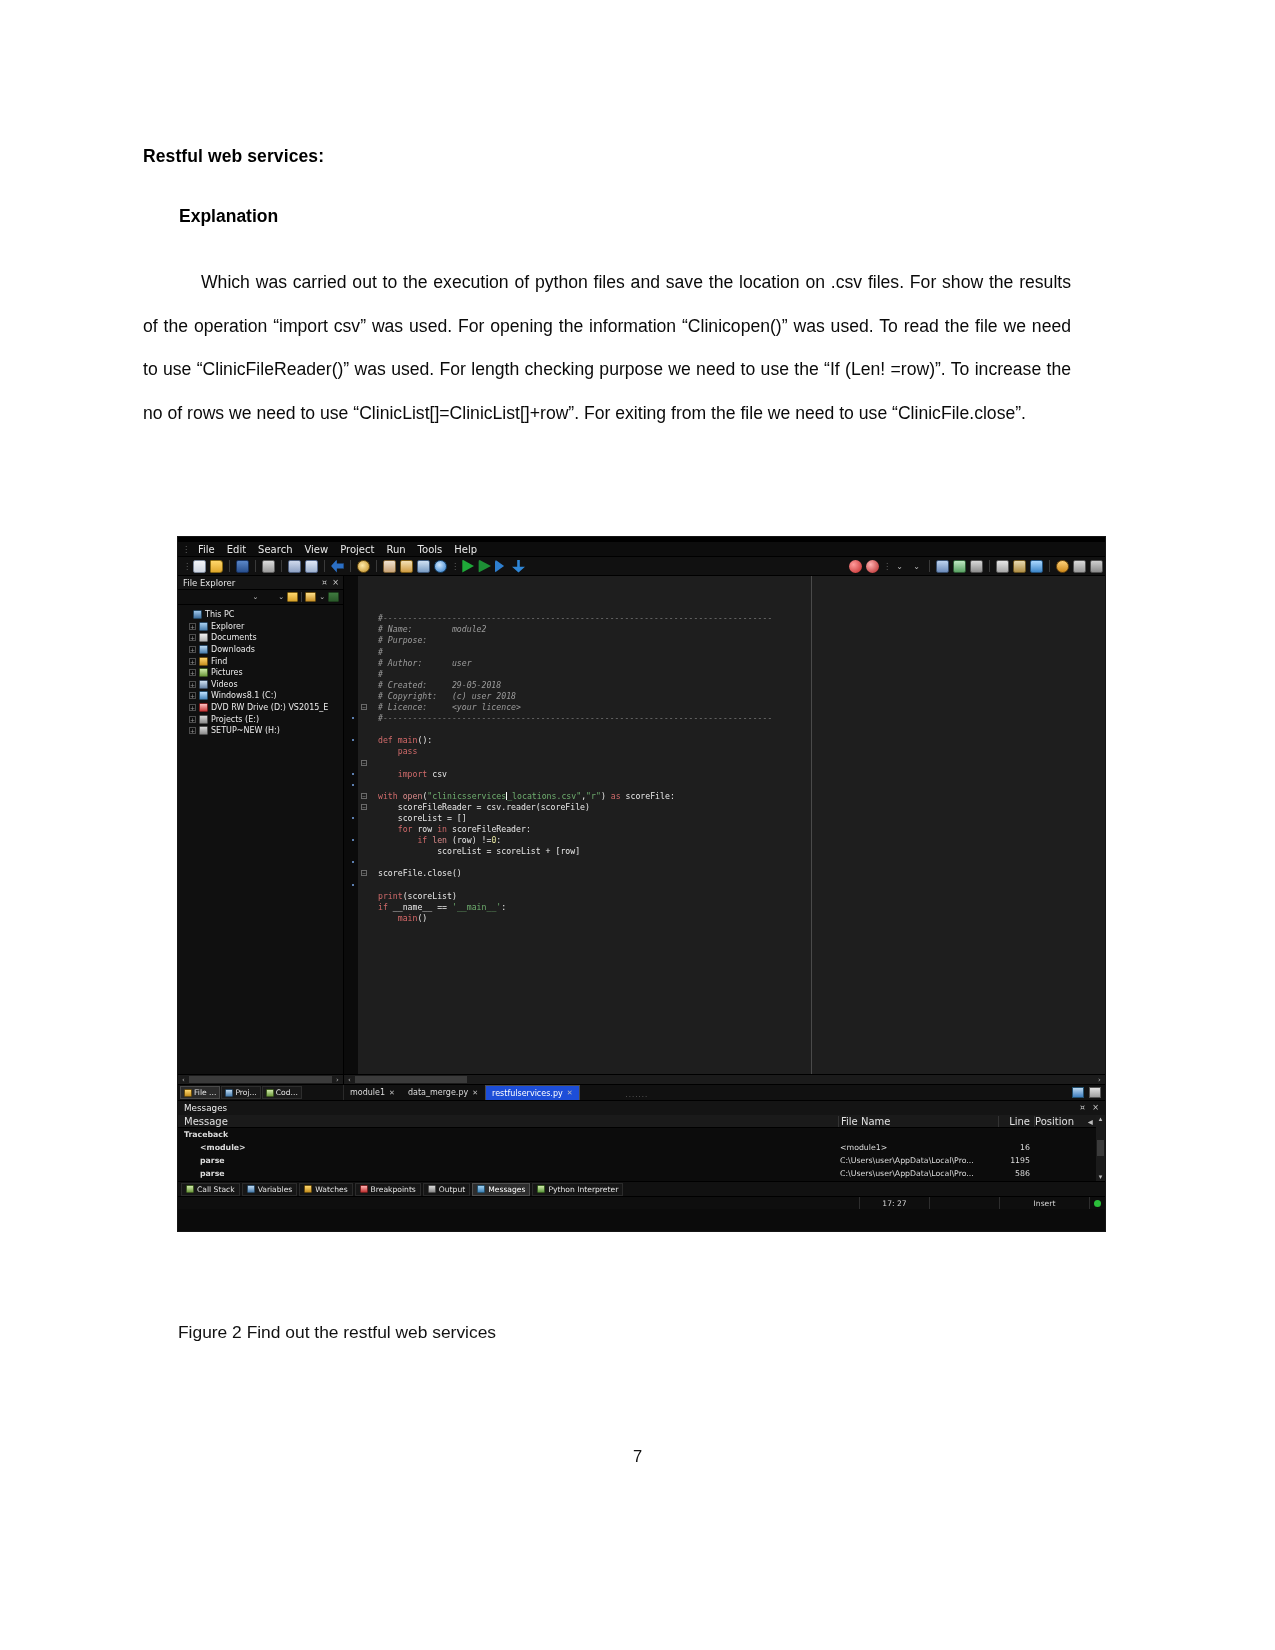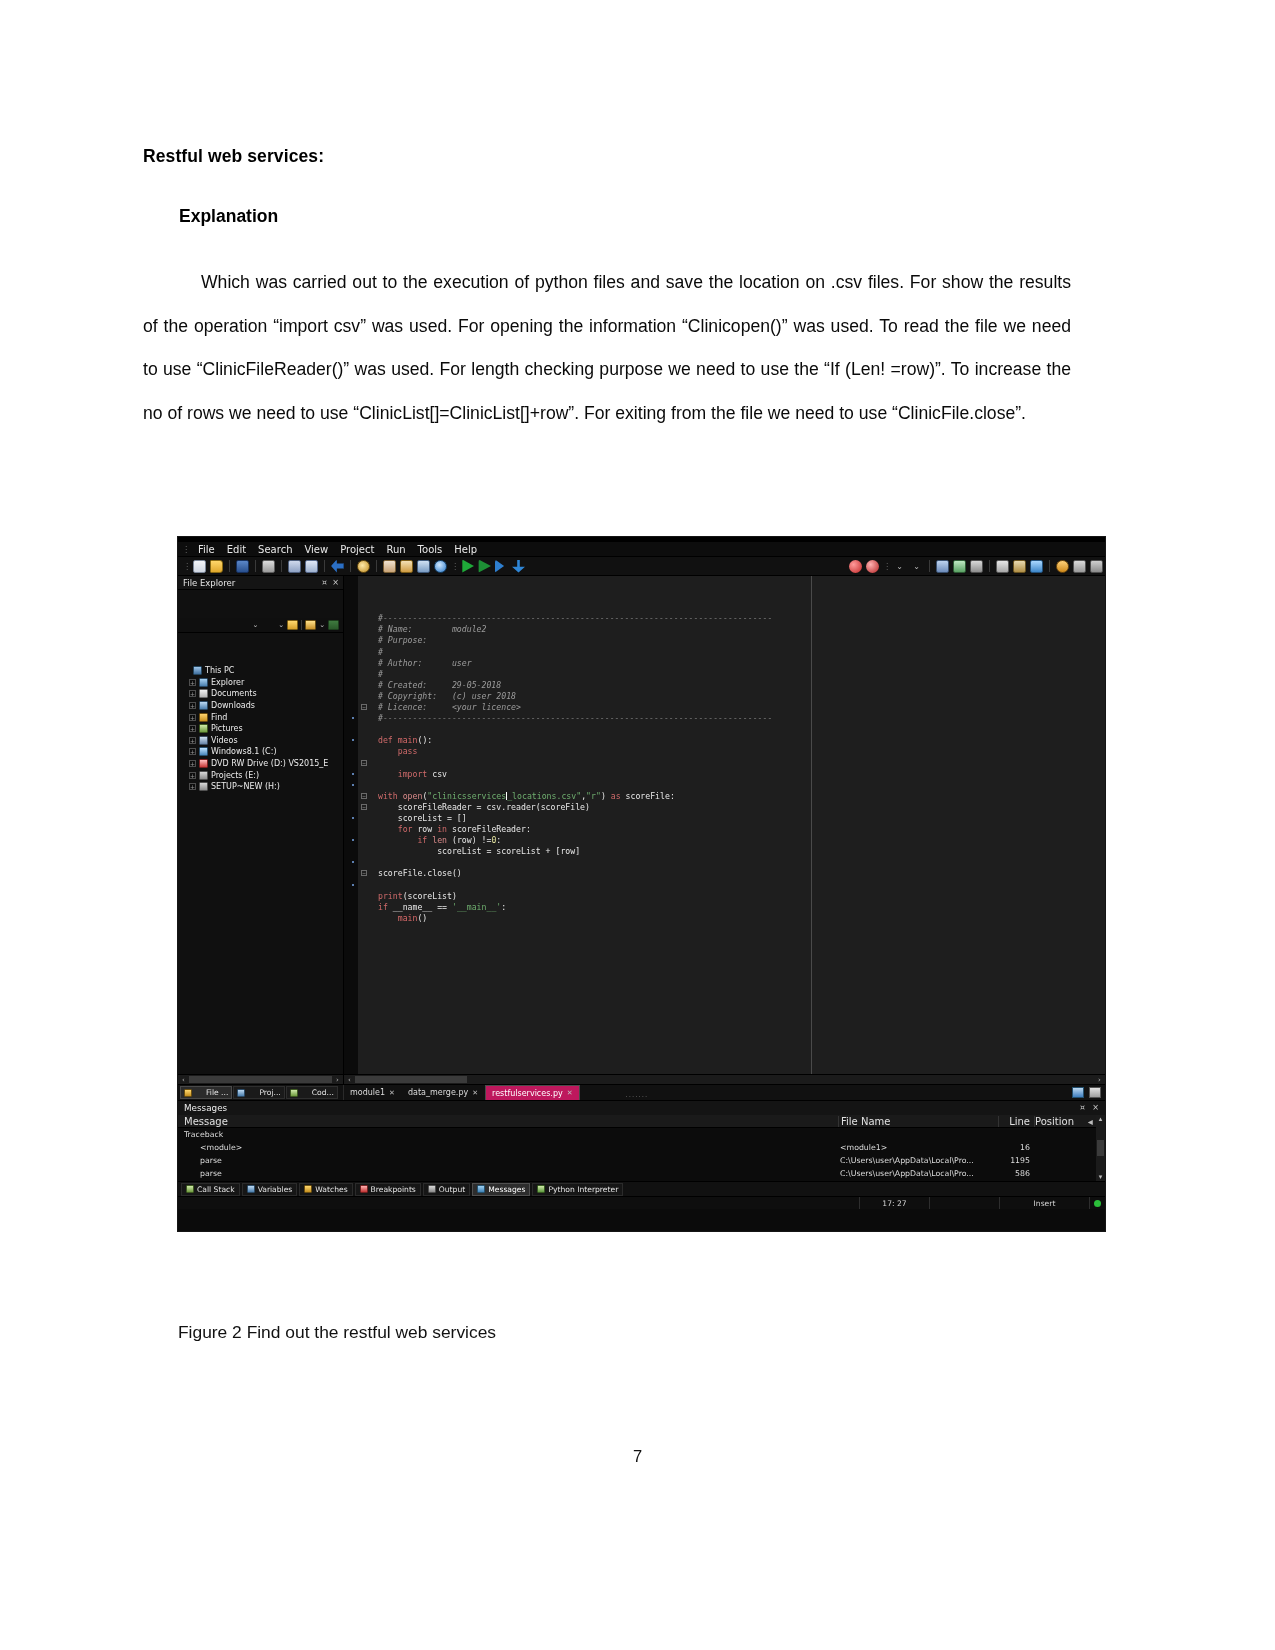--- a/index.html
+++ b/index.html
@@ -97,21 +97,21 @@
   .ic-mark{background:linear-gradient(#a9d8ff,#3d86c9);border:1px solid #22527d;}
   .ic-sync{background:linear-gradient(#ffd27a,#d08a1a);border:1px solid #7a5110;border-radius:50%;}
   .ic-grid{background:linear-gradient(#dadada,#9a9a9a);border:1px solid #545454;}
   .ic-panel{background:linear-gradient(#cfcfcf,#8b8b8b);border:1px solid #4e4e4e;}
 
   .body-area{display:flex;height:508px;background:#0d0d0d;}
 
   
   .explorer{
     width:166px;background:#101010;border-right:1px solid #000;
-    display:flex;flex-direction:column;gap:28px;
+    display:flex;flex-direction:column;
   }
   .exp-head{
     height:14px;display:flex;align-items:center;justify-content:space-between;
     padding:0 3px 0 5px;background:#141414;border-bottom:1px solid #000;
   }
   .exp-title{font-size:8.5px;color:#e3e3e3;}
   .exp-btns{font-size:8px;color:#cfcfcf;letter-spacing:1px;}
   .exp-toolbar{
     height:15px;display:flex;align-items:center;gap:3px;padding:0 4px;
     background:#0f0f0f;border-bottom:1px solid #000;
@@ -196,35 +196,35 @@
   
   .tabrow{
     height:16px;background:#111;display:flex;align-items:stretch;
     border-top:1px solid #000;
   }
   .panel-tabs{
     width:166px;display:flex;align-items:center;gap:1px;
     padding-left:2px;border-right:1px solid #2a2a2a;background:#111;
   }
   .ptab{
-    display:flex;align-items:center;gap:14px;font-size:7.6px;color:#e6e6e6;
+    display:flex;align-items:center;gap:2px;font-size:7.6px;color:#e6e6e6;
     padding:1px 3px;border:1px solid #2e2e2e;background:#1a1a1a;
   }
   .ptab.active{background:#2b2b2b;border-color:#4a4a4a;}
   .ptab .pico{width:8px;height:8px;border-radius:1px;}
   .p-file{background:linear-gradient(#ffd86e,#c58f1f);border:1px solid #6b4f10;}
   .p-proj{background:linear-gradient(#bcd9f2,#4c7fae);border:1px solid #2b4a66;}
   .p-code{background:linear-gradient(#cfe9a8,#6f9b3f);border:1px solid #3e5a21;}
 
   .file-tabs{flex:1;display:flex;align-items:stretch;background:#111;position:relative;}
   .ftab{
     display:flex;align-items:center;gap:4px;padding:0 6px;
     font-size:8px;color:#dcdcdc;background:#111;border-right:1px solid #111;
   }
-  .ftab.active{background:#be185d;border:1px solid #4a4a4a;border-bottom:none;color:#fff;}
+  .ftab.active{background:#1d4ed8;border:1px solid #4a4a4a;border-bottom:none;color:#fff;}
   .ftab .x{font-size:7px;color:#bdbdbd;}
   .ftab-dots{align-self:flex-end;color:#777;font-size:7px;letter-spacing:1px;padding:0 0 1px 46px;}
   .ftab-right{margin-left:auto;display:flex;align-items:center;gap:5px;padding-right:4px;}
   .ft-ico{width:12px;height:11px;}
   .ic-tabsel{background:linear-gradient(#bcd9f2,#3f7fc0);border:1px solid #23506f;}
   .ic-tablist{background:linear-gradient(#e2e2e2,#a0a0a0);border:1px solid #555;}
 
   
   .msg-head{
     height:15px;background:#141414;display:flex;align-items:center;justify-content:space-between;
@@ -238,21 +238,21 @@
     font-size:10px;color:#e0e0e0;border-bottom:1px solid #000;
   }
   .msg-cols .c-msg{width:660px;padding-left:6px;}
   .msg-cols .c-file{width:160px;padding-left:2px;border-left:1px solid #333;}
   .msg-cols .c-line{width:36px;text-align:right;border-left:1px solid #333;padding-right:4px;padding-left:7px;}
   .msg-cols .c-pos{width:44px;text-align:right;border-left:1px solid #333;padding-right:4px;}
   .msg-cols .c-nav{flex:1;text-align:right;color:#bdbdbd;padding-right:4px;}
   .msg-row{
     display:flex;height:13px;align-items:center;font-size:7.8px;color:#dcdcdc;
   }
-  .msg-row .c-msg{width:660px;padding-left:6px;}
+  .msg-row .c-msg{width:660px;padding-left:6px;font-weight:bold;}
   .msg-row .c-msg.ind{padding-left:22px;}
   .msg-row .c-file{width:160px;padding-left:2px;}
   .msg-row .c-line{width:36px;text-align:right;padding-right:4px;}
   .msg-row .c-pos{width:44px;}
   .msg-vscroll{
     position:absolute;right:0;top:0;bottom:0;width:9px;background:#1b1b1b;
     display:flex;flex-direction:column;justify-content:space-between;align-items:center;
   }
   .msg-vscroll .arw{color:#bdbdbd;font-size:7px;}
   .msg-vscroll .thumb{width:7px;height:16px;background:#3b3b3b;}

